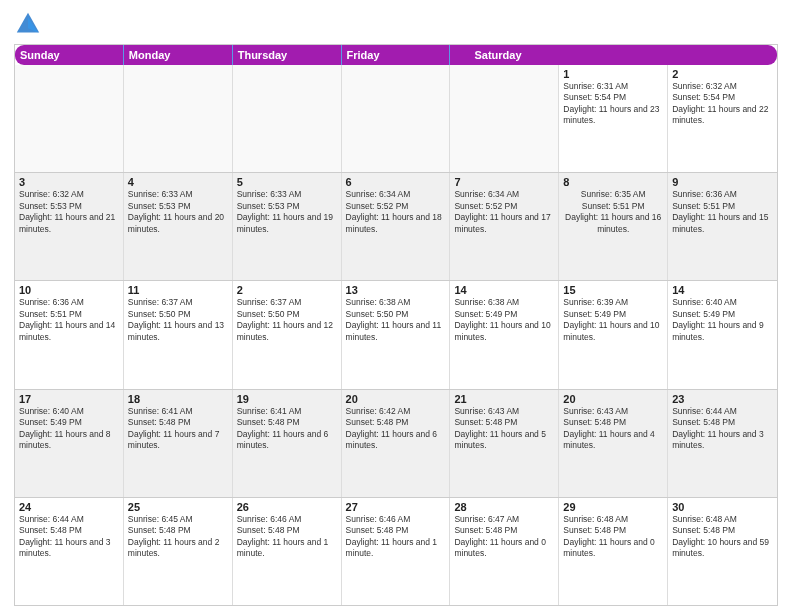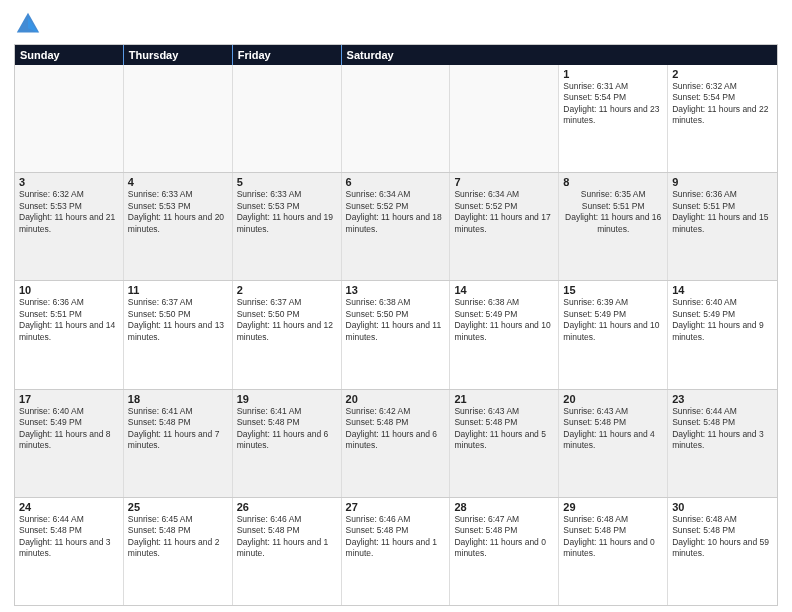--- a/index.html
+++ b/index.html
@@ -57,31 +57,32 @@
     }
     .calendar {
       flex: 1;
       display: flex;
       flex-direction: column;
       border: 1px solid #ccc;
     }
     .cal-header {
       display: grid;
       grid-template-columns: repeat(7, 1fr);
-      background: #0f172a;
+      background: #a21caf;
+      border-radius: 9px;
     }
     .cal-header-cell {
       color: #fff;
       font-size: 11px;
       font-weight: bold;
       padding: 4px 5px;
       border-right: 1px solid #5a9ae5;
       text-align: left;
     }
-    .cal-header-cell:last-child { border-right: none; }
+    .cal-header-cell:last-child { border-right: none; margin-left: 19px; }
     .cal-body {
       flex: 1;
       display: flex;
       flex-direction: column;
     }
     .cal-row {
       display: grid;
       grid-template-columns: repeat(7, 1fr);
       flex: 1;
       border-top: 1px solid #ccc;
@@ -129,20 +130,21 @@
     </div>
     <div class="title-block">
       <h1></h1>
       <h2></h2>
     </div>
   </div>
 
   <div class="calendar">
     <div class="cal-header">
     <div class="cal-header-cell">Sunday</div>
+        <div class="cal-header-cell">Monday</div>
         <div class="cal-header-cell">Thursday</div>
         <div class="cal-header-cell">Friday</div>
         <div class="cal-header-cell">Saturday</div>
       </div>
     <div class="cal-body">
     <div class="cal-row">
           <div class="cal-cell empty"></div>
           <div class="cal-cell empty"></div>
           <div class="cal-cell empty"></div>
           <div class="cal-cell empty"></div>

